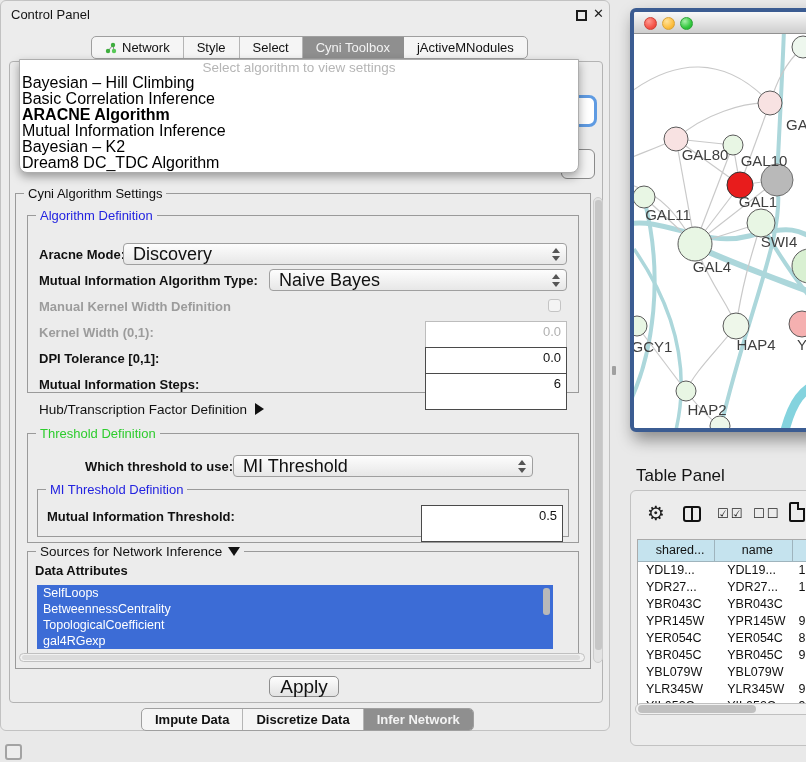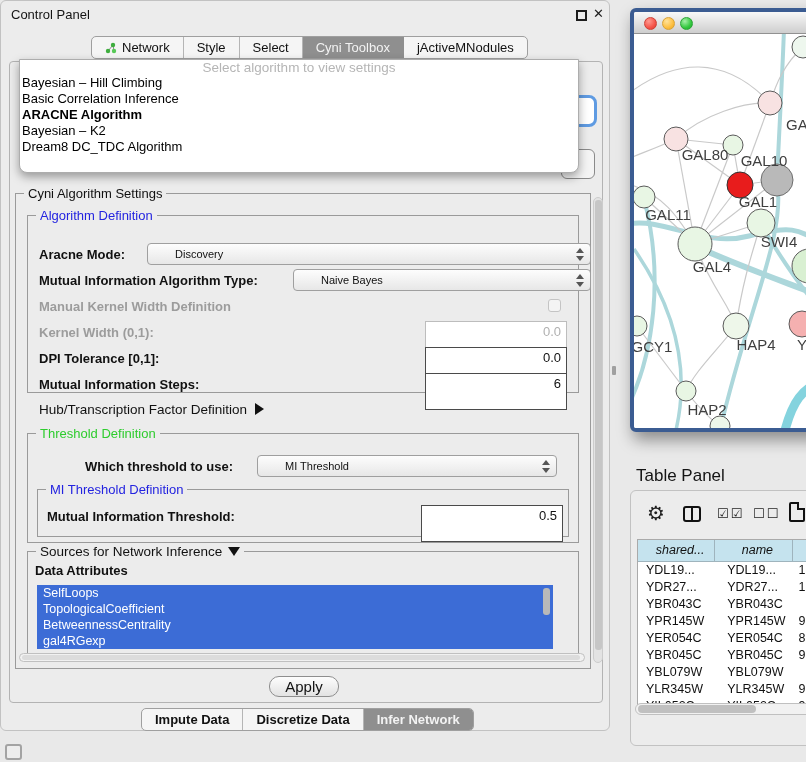--- a/index.html
+++ b/index.html
@@ -40,37 +40,37 @@
   .frag-combo-focus { left:566px; top:94px; width:30px; height:32px; border:3px solid #5f9be2; border-radius:8px; background:#fff; }
   .frag-corner { left:560px; top:148px; width:34px; height:30px; border:1px solid #8a8a8a; border-radius:6px; background:#f4f4f4; }
 
   
   #algo-popup {
     left:18px; top:58px; width:560px; height:114px; z-index:6;
     background:#fff; border:1px solid #adadad; border-radius:0 0 8px 8px;
     box-shadow:0 4px 10px rgba(0,0,0,0.35);
   }
   .popup-header { height:15px; line-height:15px; text-align:center; color:#b5b5b5; font-size:13.5px; }
-  .popup-item { height:16px; line-height:16px; font-size:13px; padding-left:2px; color:#000; white-space:nowrap; }
+  .popup-item { height:16px; line-height:16px; font-size:16px; padding-left:2px; color:#000; white-space:nowrap; }
   .popup-item.highlight { font-weight:bold; }
 
   
   .group { position:absolute; border:1px solid #9a9a9a; }
   .group-legend { position:absolute; top:-8px; left:8px; background:#ececec; padding:0 4px; font-size:13px; white-space:nowrap; }
   .legend-blue { color:#2323e0; }
   .legend-green { color:#2ecc2e; }
 
   .lbl { position:absolute; font-size:13px; font-weight:bold; color:#111; white-space:nowrap; }
   .lbl.plain { font-weight:normal; font-size:13.5px; }
   .lbl.disabled { color:#9c9c9c; }
 
   .combo {
     position:absolute; height:22px; border:1px solid #9f9f9f; border-radius:4px;
     background:linear-gradient(#fdfdfd,#e7e7e7);
-    font-size:11px; line-height:20px; padding-left:27px; color:#111;margin-left:24px;
+    font-size:18px; line-height:20px; padding-left:9px; color:#111;
   }
   .stepper { position:absolute; right:5px; top:3px; width:10px; height:15px; }
   .stepper:before, .stepper:after { content:""; position:absolute; left:1px; border-left:4px solid transparent; border-right:4px solid transparent; }
   .stepper:before { top:1px; border-bottom:5px solid #555; }
   .stepper:after { bottom:1px; border-top:5px solid #555; }
 
   .field {
     position:absolute; height:37px; width:142px; background:#fff;
     border:1px solid #4a4a4a; font-size:13px; text-align:right;
     padding:0 5px; line-height:19px; color:#111;
@@ -84,23 +84,23 @@
   
   #attr-list { left:36px; top:584px; width:516px; height:64px; background:#fff; overflow:hidden; }
   .attr-item { height:16px; line-height:16px; font-size:12.5px; color:#fff; background:#3c6cd6; padding-left:6px; }
   .vscroll-thumb { position:absolute; background:#b9b9b9; border-radius:3px; }
   .scroll-track-v { position:absolute; background:#e3e3e3; border-radius:5px; border:1px solid #cccccc; }
   .hscroll { position:absolute; background:#f1f1f1; border:1px solid #c0c0c0; border-radius:5px; }
   .hscroll .thumb { position:absolute; background:#dcdcdc; border-radius:4px; }
 
   .apply-btn {
     position:absolute; left:268px; top:675px; width:70px; height:21px;
-    border:1px solid #8e8e8e; border-radius:10px;
+    border:1px solid #8e8e8e; border-radius:5px;
     background:linear-gradient(#fdfdfd,#e2e2e2);
-    font-size:15px; text-align:center; line-height:19px; color:#111;
+    font-size:19px; text-align:center; line-height:19px; color:#111;
   }
   #bottom-tabbar { left:140px; top:707px; font-weight:bold; }
 
   .splitter-grip { left:612px; top:366px; width:4px; height:9px; background:#a0a0a0; border-radius:1px; }
   .mini-panel-icon { left:5px; top:744px; width:17px; height:16px; border:2px solid #a3a3a3; border-radius:3px; background:#ededed; }
 
   
   #net-window {
     left:630px; top:8px; width:196px; height:424px;
     border:4px solid #3b5c92; border-radius:6px; overflow:hidden;
@@ -125,21 +125,21 @@
   .doc-icon:before { content:""; position:absolute; right:-2px; top:-2px; width:6px; height:6px; background:#ececec; border-left:2px solid #111; border-bottom:2px solid #111; }
 
   #yeast-table { position:absolute; left:6px; top:48px; width:210px; height:166px; overflow:hidden; background:#fff; border:1px solid #aaa; }
   .thead { display:flex; height:22px; }
   .th { background:#c5e3ee; border-right:1px solid #9fb4bd; border-bottom:1px solid #9fb4bd; font-size:12.5px; line-height:21px; text-align:center; color:#111; }
   .tr { display:flex; height:17px; }
   .td { font-size:12.5px; line-height:17px; color:#111; white-space:nowrap; overflow:hidden; }
   .c0 { width:78px; padding-left:8px; }
   .c1 { width:78px; padding-left:12px; }
   .c2 { width:54px; padding-left:6px; }
-  .th.c0,.th.c1 { padding-left:8px;font-style:italic; }
+  .th.c0,.th.c1 { padding-left:8px; }
 </style>
 </head>
 <body>
 
 <div id="control-panel" class="abs">
 
   <div class="cp-titlebar">
     <div class="cp-title">Control Panel</div>
     <div class="float-icon"></div>
     <div class="close-icon">✕</div>
@@ -173,20 +173,21 @@
   <div id="cp-inner" class="abs"></div>
 
   <div class="abs frag-combo-focus"></div>
   <div class="abs frag-corner"></div>
 
   <div id="algo-popup" class="abs">
     <div class="popup-header">Select algorithm to view settings</div>
     <div class="popup-item">Bayesian – Hill Climbing</div>
     <div class="popup-item">Basic Correlation Inference</div>
     <div class="popup-item highlight">ARACNE Algorithm</div>
+    <div class="popup-item">Mutual Information Inference</div>
     <div class="popup-item">Bayesian – K2</div>
     <div class="popup-item">Dream8 DC_TDC Algorithm</div>
   </div>
 
   <div class="group" style="left:14px; top:192px; width:576px; height:476px;">
     <div class="group-legend">Cyni Algorithm Settings</div>
   </div>
   <div class="scroll-track-v" style="left:592px; top:196px; width:10px; height:466px;">
     <div class="vscroll-thumb" style="left:1px; top:2px; width:7px; height:450px; background:#c6c6c6;"></div>
   </div>
@@ -236,22 +237,22 @@
   <div class="field" style="left:420px; top:504px;">0.5</div>
 
   <div class="group" style="left:26px; top:550px; width:552px; height:110px;">
     <div class="group-legend">
       <span style="font-size:13.5px;">Sources for Network Inference</span><span class="tri-down"></span>
     </div>
   </div>
   <div class="lbl" style="left:34px; top:562px;">Data Attributes</div>
   <div id="attr-list" class="abs">
     <div class="attr-item">SelfLoops</div>
+    <div class="attr-item">BetweennessCentrality</div>
     <div class="attr-item">TopologicalCoefficient</div>
-    <div class="attr-item">BetweennessCentrality</div>
     <div class="attr-item">gal4RGexp</div>
   </div>
   <div class="vscroll-thumb" style="left:542px; top:587px; width:7px; height:27px;"></div>
   <div class="hscroll" style="left:18px; top:652px; width:566px; height:9px;">
     <div class="thumb" style="left:2px; top:1px; width:558px; height:5px;"></div>
   </div>
 
   <div class="apply-btn">Apply</div>
 
   <div class="tabbar" id="bottom-tabbar">

